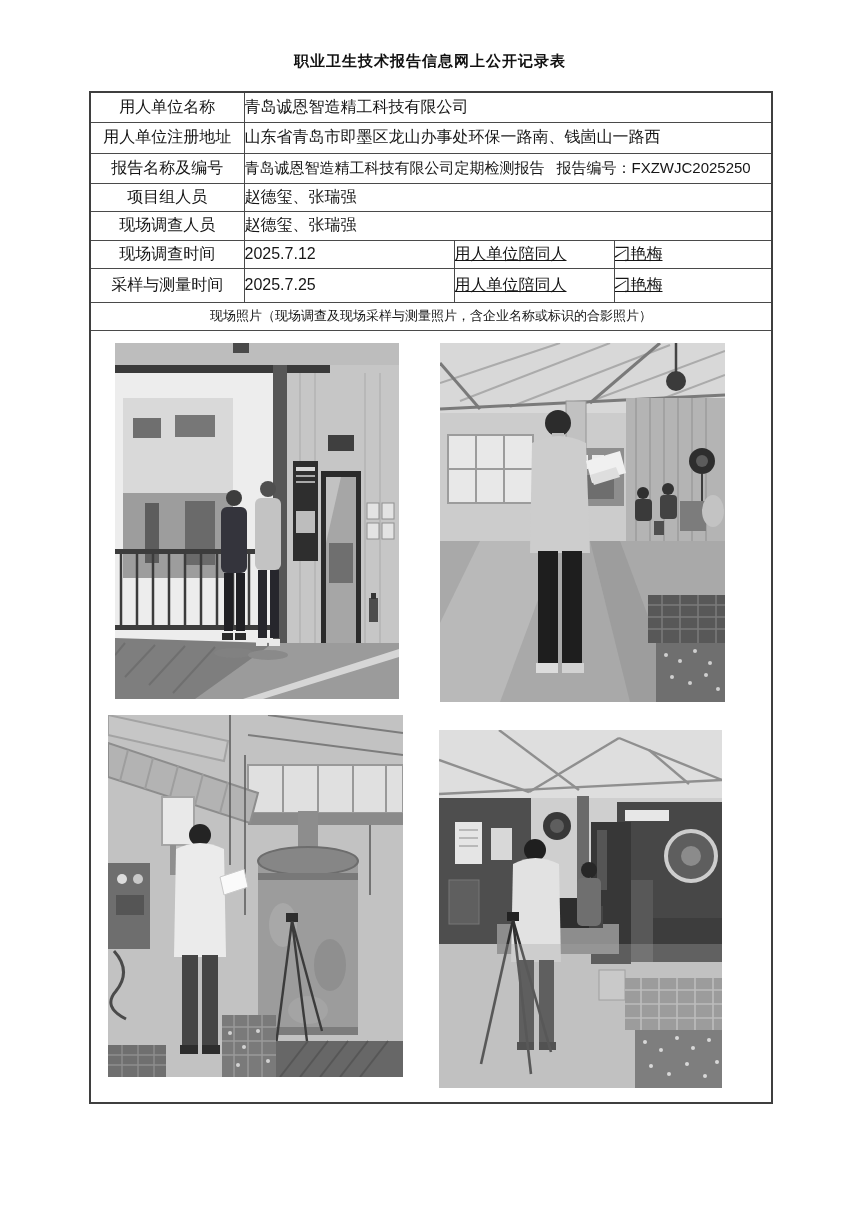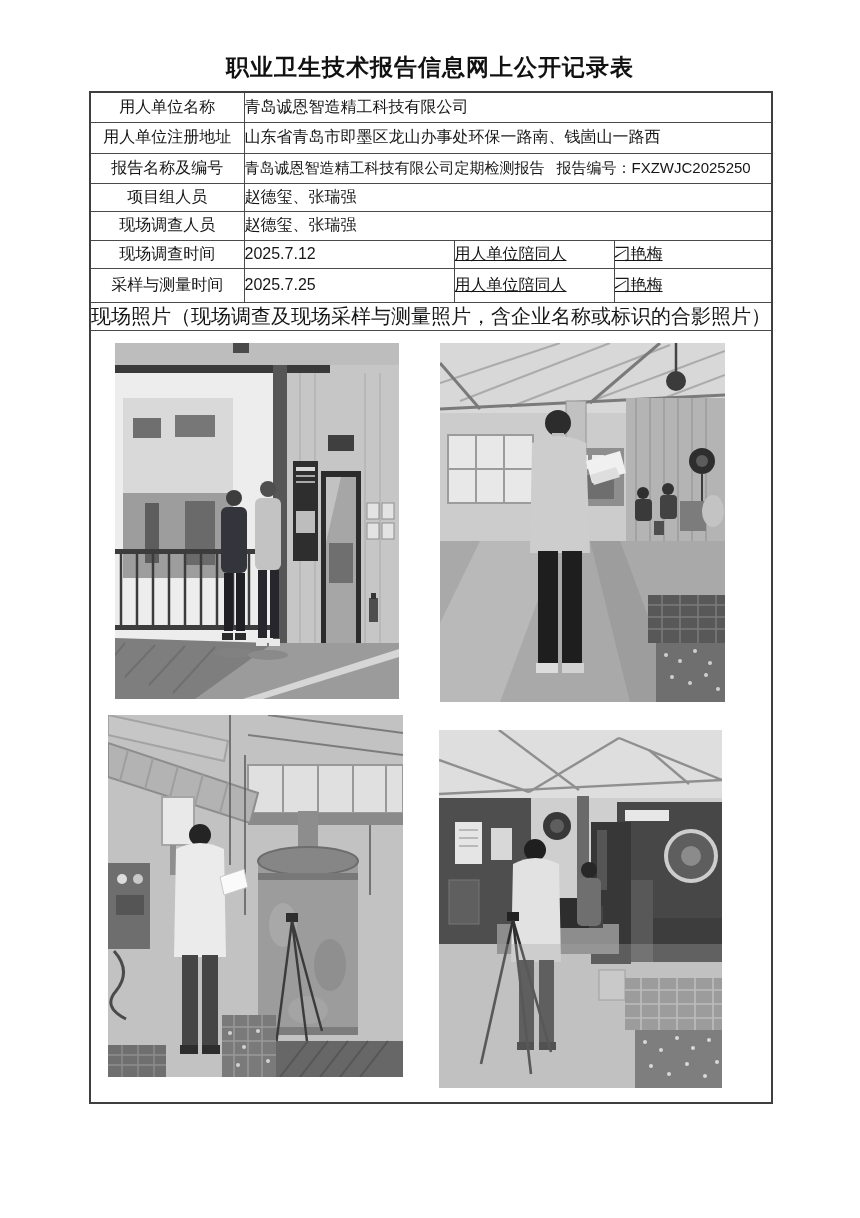--- a/index.html
+++ b/index.html
@@ -4,40 +4,40 @@
 <style>
   html,body{margin:0;padding:0;background:#ffffff;}
   body{
     width:860px;height:1218px;position:relative;
     font-family:"Liberation Sans","DejaVu Sans",sans-serif;
     color:#1b1b1b;
     -webkit-font-smoothing:antialiased;
   }
   .doc-title{
     position:absolute;left:0;top:52px;width:860px;
-    text-align:center;font-size:23px;font-weight:bold;letter-spacing:1px;color:#111;
+    text-align:center;font-size:15px;font-weight:bold;letter-spacing:1px;color:#111;
   }
   table.record{
     position:absolute;left:89px;top:91px;
     width:682px;border-collapse:collapse;table-layout:fixed;
     border:2px solid #3f3f3f;
     font-size:16px;color:#161616;
   }
   table.record td{
     border:1px solid #4a4a4a;
     padding:0;
     vertical-align:middle;
     overflow:hidden;white-space:nowrap;
   }
   td.lbl{text-align:center;font-family:Liberation Mono, monospace;}
   td.val{text-align:left;padding-left:26px;}
   td.val-tight{text-align:left;padding-left:5px;font-size:15px;}
   td.ctr{text-align:left;text-decoration:underline;}
   .gap-left{margin-left:12px;margin-top:24px;}
-  td.caption-cell{text-align:center;font-size:20px;}
+  td.caption-cell{text-align:center;font-size:13px;}
   .photo-area{position:relative;height:771px;background:#ffffff;}
   .photo{position:absolute;overflow:hidden;background:#c9c9c9;}
   .photo svg{display:block;}
   .p1{left:24px;top:12px;width:284px;height:356px;}
   .p2{left:349px;top:12px;width:285px;height:359px;}
   .p3{left:17px;top:384px;width:295px;height:362px;}
   .p4{left:348px;top:399px;width:283px;height:358px;}
 </style>
 </head>
 <body>

